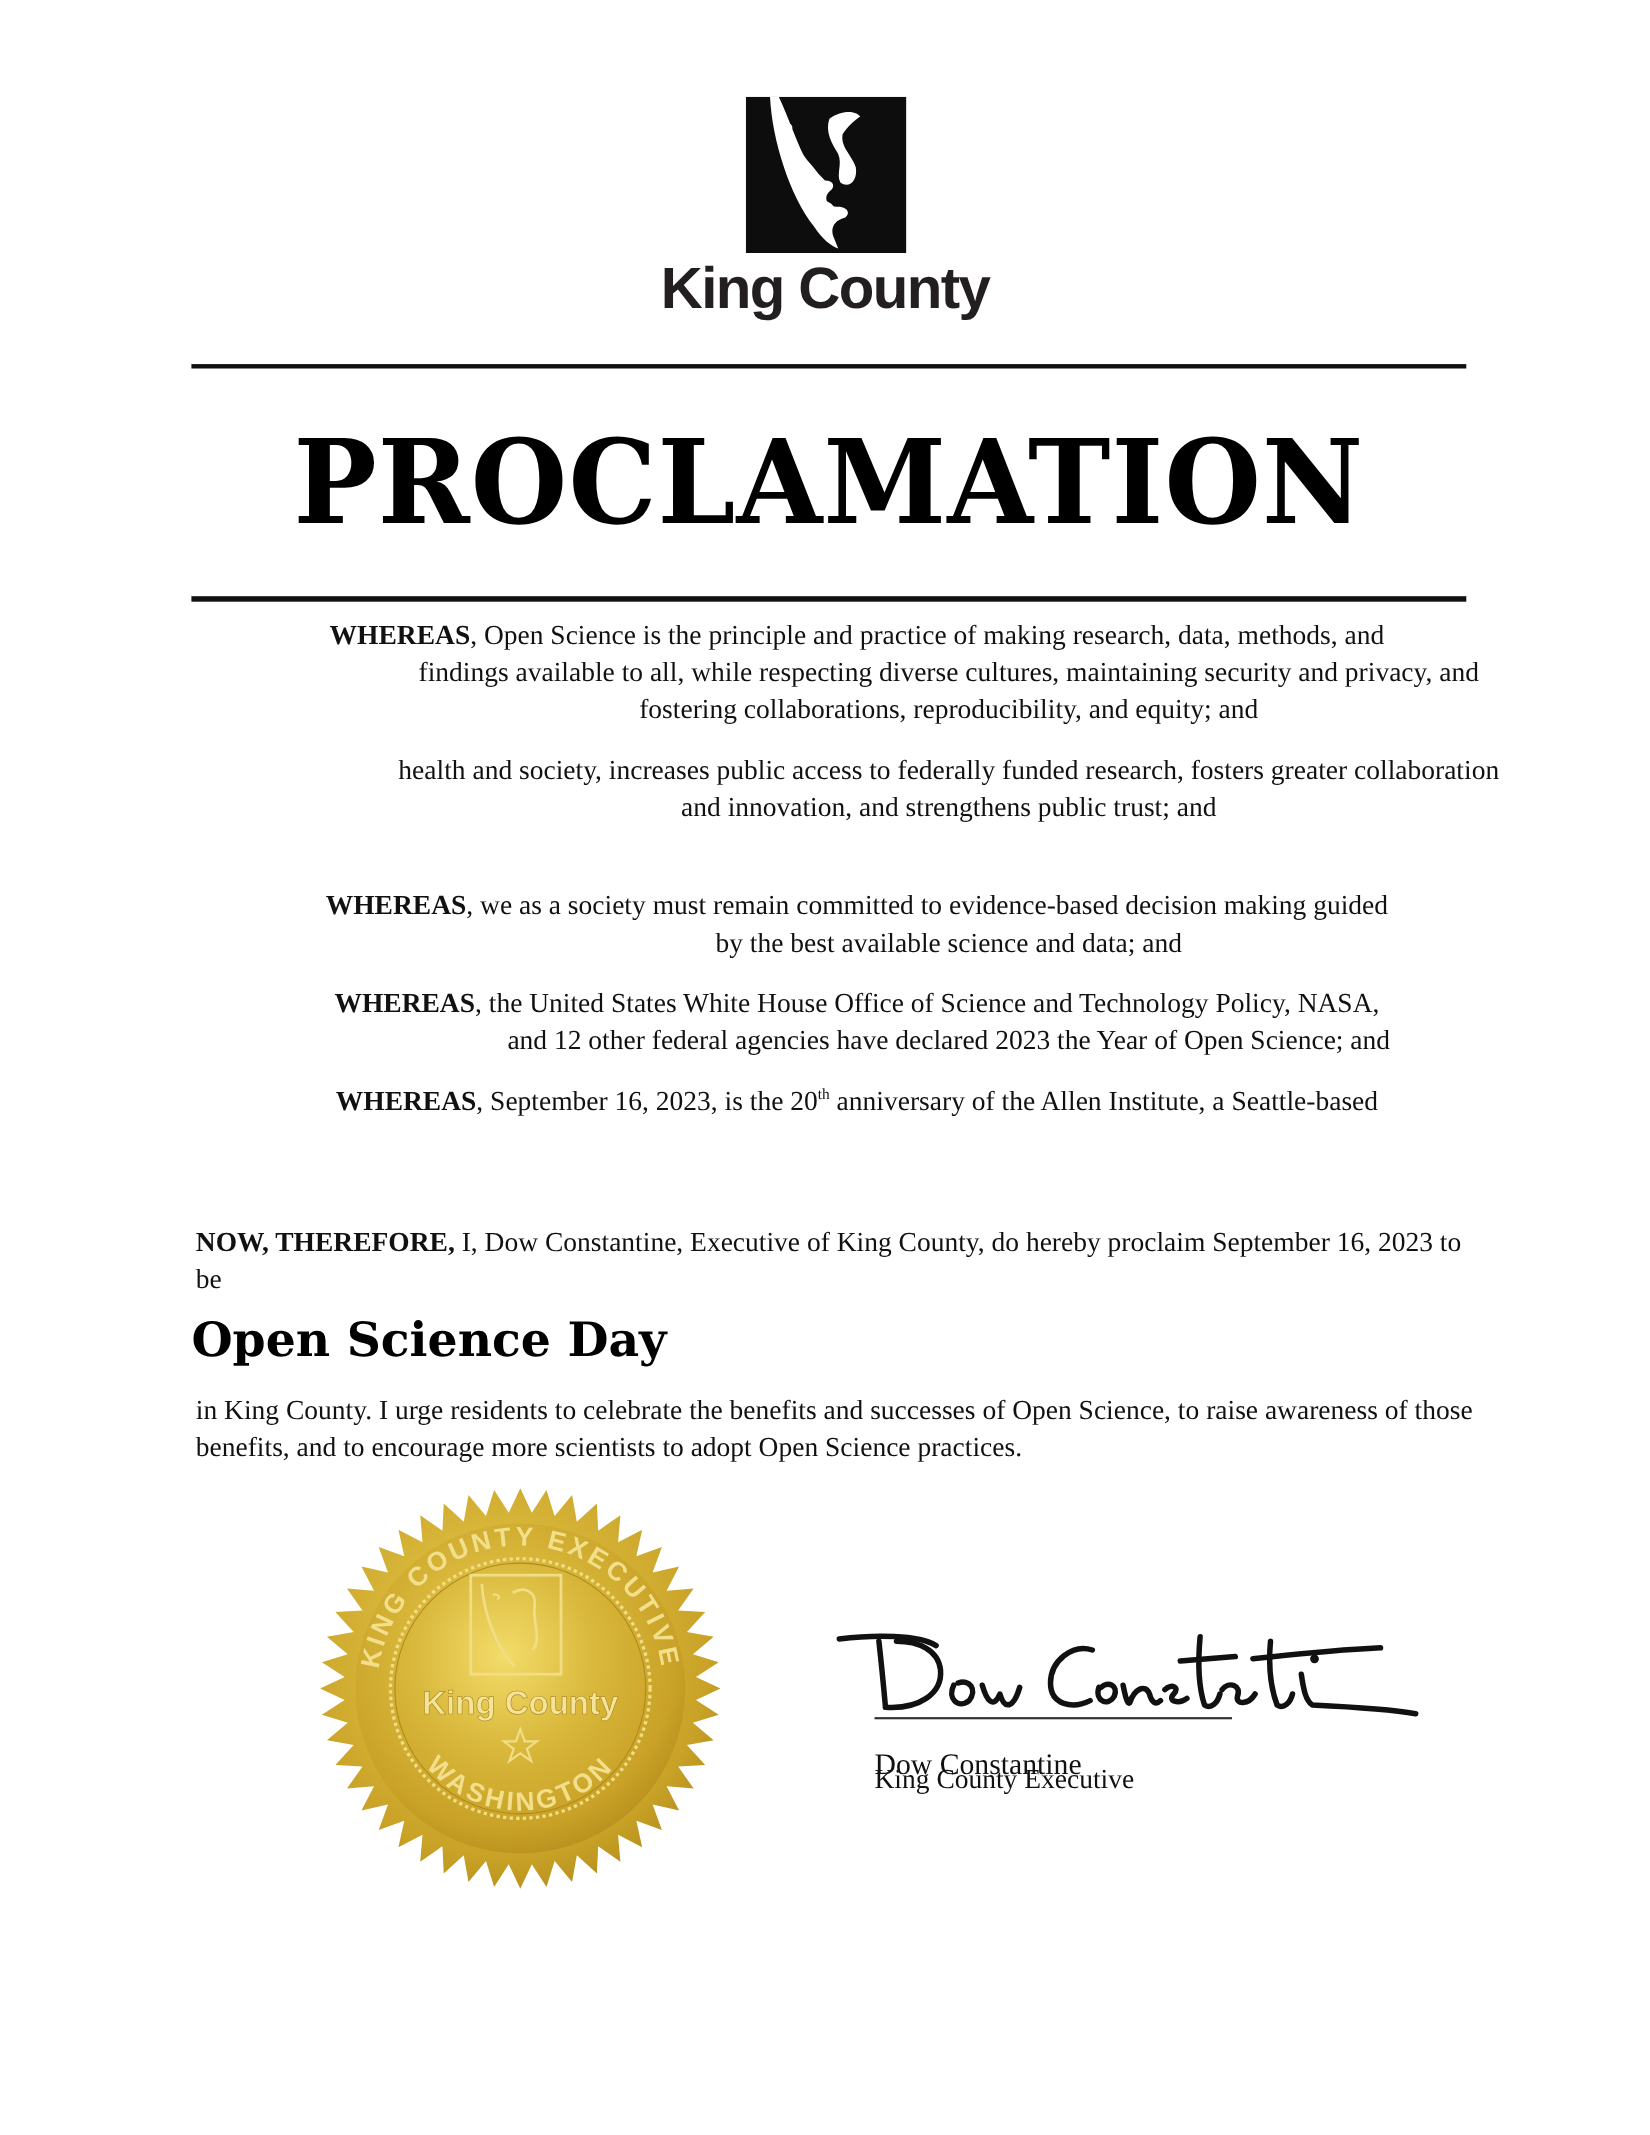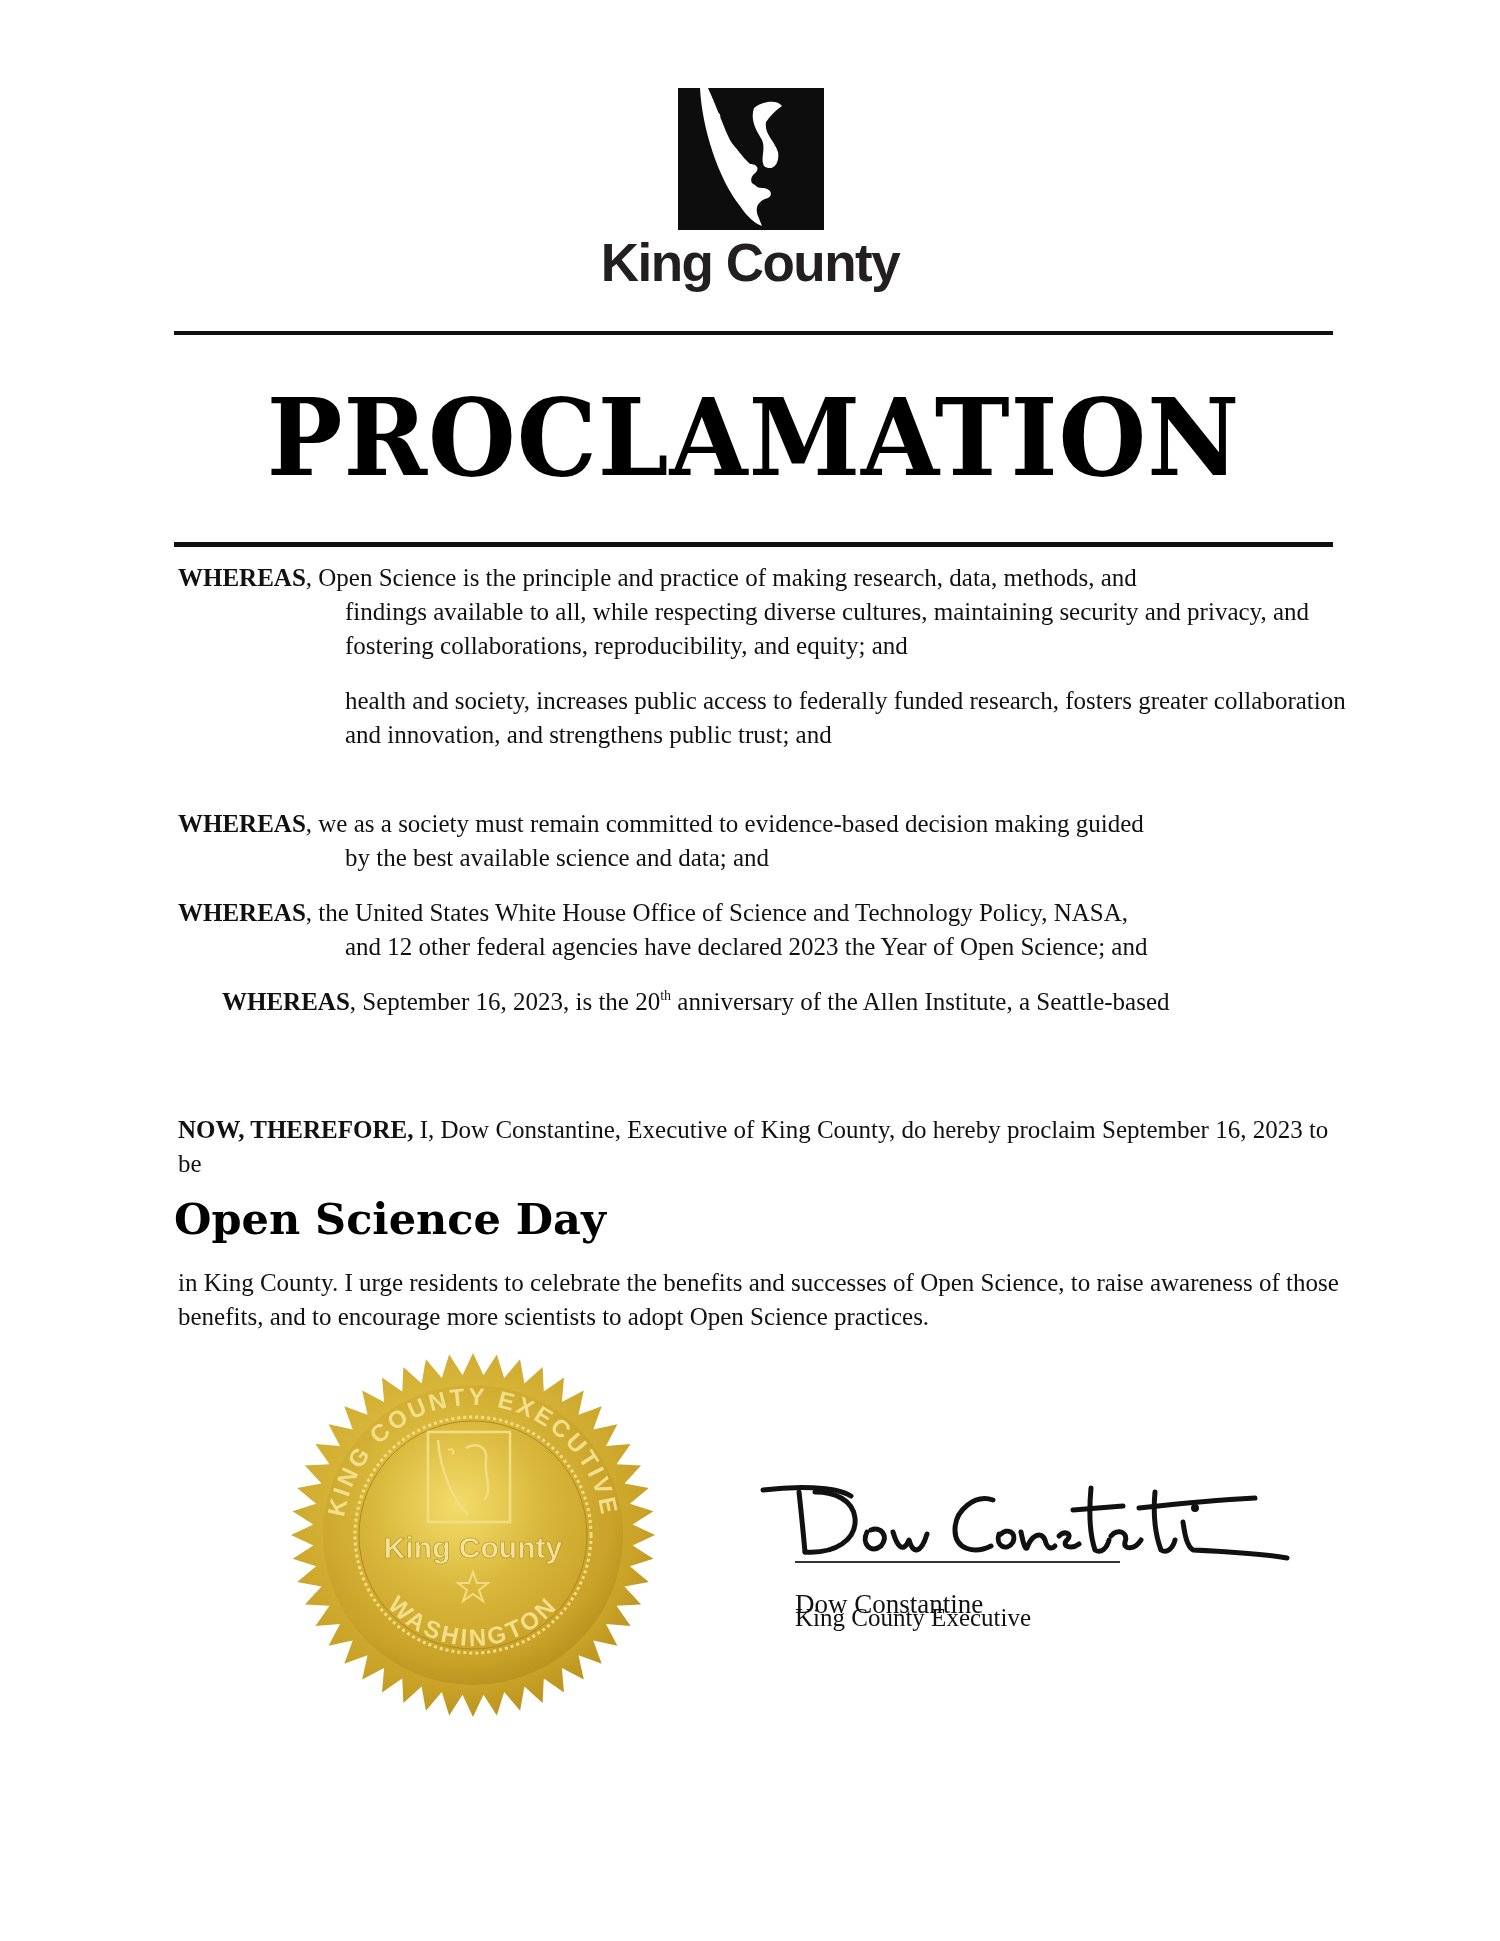--- a/index.html
+++ b/index.html
@@ -15,31 +15,31 @@
 
   .rule { left: 174px; width: 1159px; height: 4px; background: #111; }
   #rule-top { top: 331px; }
   #rule-bottom { top: 542px; height: 5px; }
 
   #title { left: 174px; top: 385px; width: 1159px; text-align: center;
      font-family: "DejaVu Serif", "Liberation Serif", serif; font-weight: bold;
      font-size: 106px; letter-spacing: 1px; transform: scaleX(0.95); transform-origin: center;
      line-height: 1; color: #000; }
 
-  .clause { left: 178px; width: 1170px; font-size: 25px; line-height: 34px; }
+  .clause { left: 194px; width: 1170px; font-size: 25px; line-height: 34px; text-align: center; }
   .clause .kw { font-weight: bold; }
   .clause .first { white-space: nowrap; }
   .clause .rest { padding-left: 167px; display: block; }
   sup { font-size: 14px; line-height: 0; vertical-align: 10px; }
 
   #c1 { top: 561px; }
   #c2 { top: 684px; }
   #c3 { top: 807px; }
   #c4 { top: 896px; }
-  #c5 { top: 985px; margin-left: 44px; }
+  #c5 { top: 985px; }
 
   #therefore { left: 178px; top: 1113px; width: 1170px; font-size: 25px; line-height: 34px; }
   #therefore .kw { font-weight: bold; }
 
   #day-title { left: 174px; top: 1198px; width: 1159px; text-align: left;
      font-family: "DejaVu Serif", "Liberation Serif", serif; font-weight: bold;
      font-size: 43px; line-height: 1; color: #000; }
 
   #closing { left: 178px; top: 1266px; width: 1170px; font-size: 25px; line-height: 34px; }
 

